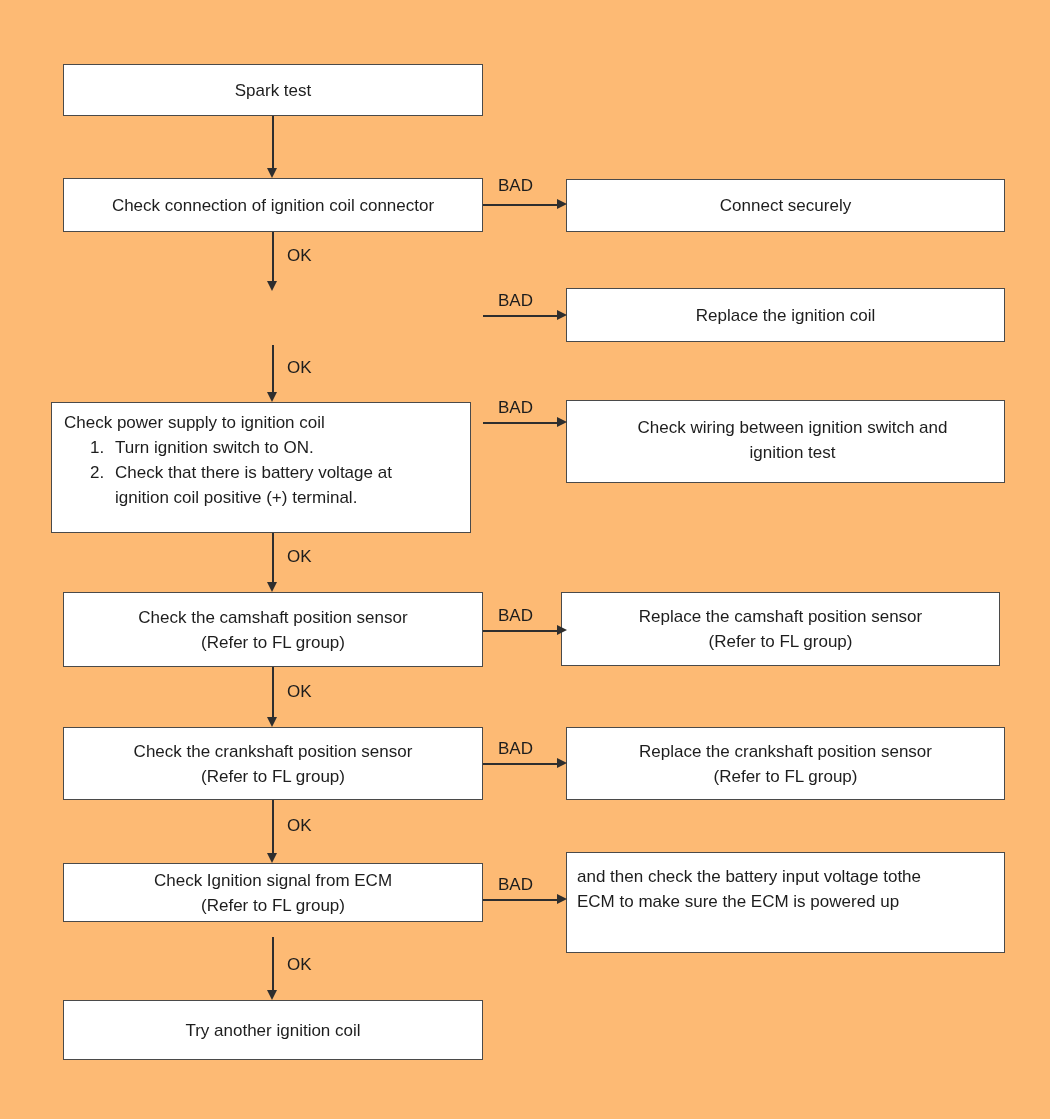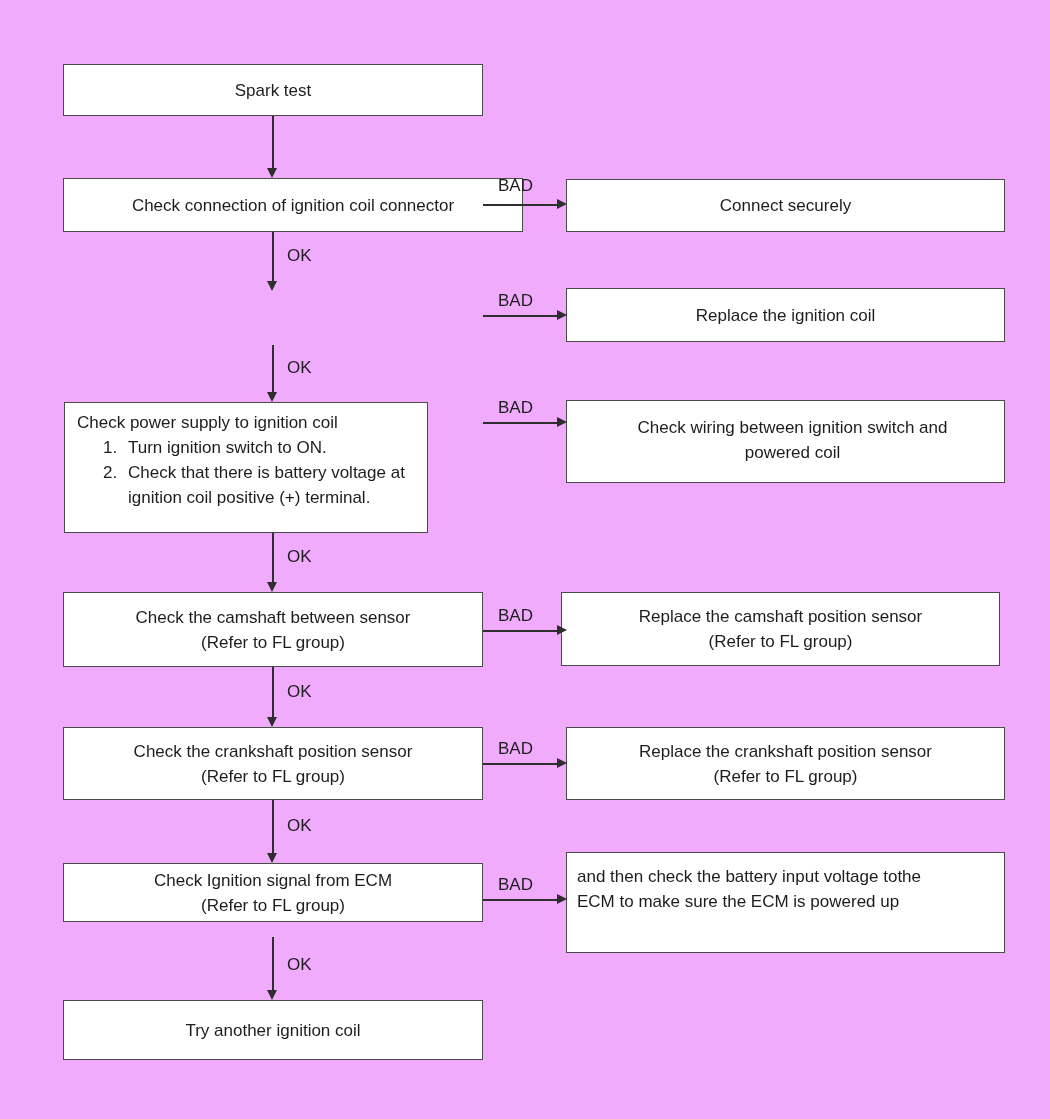--- a/index.html
+++ b/index.html
@@ -1,17 +1,17 @@
 <!DOCTYPE html>
 <html><head>
 <meta charset="utf-8">
 <style>
   html,body{margin:0;padding:0;background:#ffffff;}
   .canvas{
-    position:relative;width:1050px;height:1119px;background:#f0abfc;
+    position:relative;width:1050px;height:1119px;background:#fdba74;
     font-family:"Liberation Sans","DejaVu Sans",sans-serif;
     color:#1d1d1d;font-size:17px;line-height:25px;overflow:hidden;
   }
   .box{position:absolute;background:#ffffff;border:1.5px solid #4a4a4a;box-sizing:border-box;}
   .center{display:flex;flex-direction:column;align-items:center;justify-content:center;text-align:center;}
   .tline{display:block;}
   .vline{position:absolute;width:1.5px;background:#2e2e2e;}
   .hline{position:absolute;height:1.5px;background:#2e2e2e;}
   .arr-d{position:absolute;width:0;height:0;border-left:5.5px solid transparent;border-right:5.5px solid transparent;border-top:10px solid #2e2e2e;}
   .arr-r{position:absolute;width:0;height:0;border-top:5.5px solid transparent;border-bottom:5.5px solid transparent;border-left:10px solid #2e2e2e;}
@@ -25,46 +25,46 @@
 </style>
 </head>
 <body>
 
 <div class="canvas">
 
   <div class="box center" style="left:63px;top:64px;width:420px;height:52px">
     <span class="tline">Spark test</span>
   </div>
 
-  <div class="box center" style="left:63px;top:178px;width:460px;height:54px">
+  <div class="box center" style="left:63px;top:178px;width:420px;height:54px">
     <span class="tline">Check connection of ignition coil connector</span>
   </div>
 
 
-  <div class="box" style="left:64px;top:402px;width:364px;height:131px">
+  <div class="box" style="left:51px;top:402px;width:420px;height:131px">
     <div class="pad">
       <div class="tline">Check power supply to ignition coil</div>
       <div class="pitem">
         <span class="pnum">1.</span>
         <div class="pcol">
           <div class="tline">Turn ignition switch to ON.</div>
         </div>
       </div>
       <div class="pitem">
         <span class="pnum">2.</span>
         <div class="pcol">
           <div class="tline">Check that there is battery voltage at</div>
           <div class="tline">ignition coil positive (+) terminal.</div>
         </div>
       </div>
     </div>
   </div>
 
   <div class="box center" style="left:63px;top:592px;width:420px;height:75px">
-    <span class="tline">Check the camshaft between sensor</span>
+    <span class="tline">Check the camshaft position sensor</span>
     <span class="tline">(Refer to FL group)</span>
   </div>
 
   <div class="box center" style="left:63px;top:727px;width:420px;height:73px">
     <span class="tline">Check the crankshaft position sensor</span>
     <span class="tline">(Refer to FL group)</span>
   </div>
 
   <div class="box center" style="left:63px;top:863px;width:420px;height:59px">
     <span class="tline">Check Ignition signal from ECM</span>
@@ -79,21 +79,21 @@
     <span class="tline">Connect securely</span>
   </div>
 
   <div class="box center" style="left:566px;top:288px;width:439px;height:54px">
     <span class="tline">Replace the ignition coil</span>
   </div>
 
   <div class="box" style="left:566px;top:400px;width:439px;height:83px">
     <div class="leftpad-a">
       <div class="tline">Check wiring between ignition switch and</div>
-      <div class="tline">powered coil</div>
+      <div class="tline">ignition test</div>
     </div>
   </div>
 
   <div class="box center" style="left:561px;top:592px;width:439px;height:74px">
     <span class="tline">Replace the camshaft position sensor</span>
     <span class="tline">(Refer to FL group)</span>
   </div>
 
   <div class="box center" style="left:566px;top:727px;width:439px;height:73px">
     <span class="tline">Replace the crankshaft position sensor</span>

